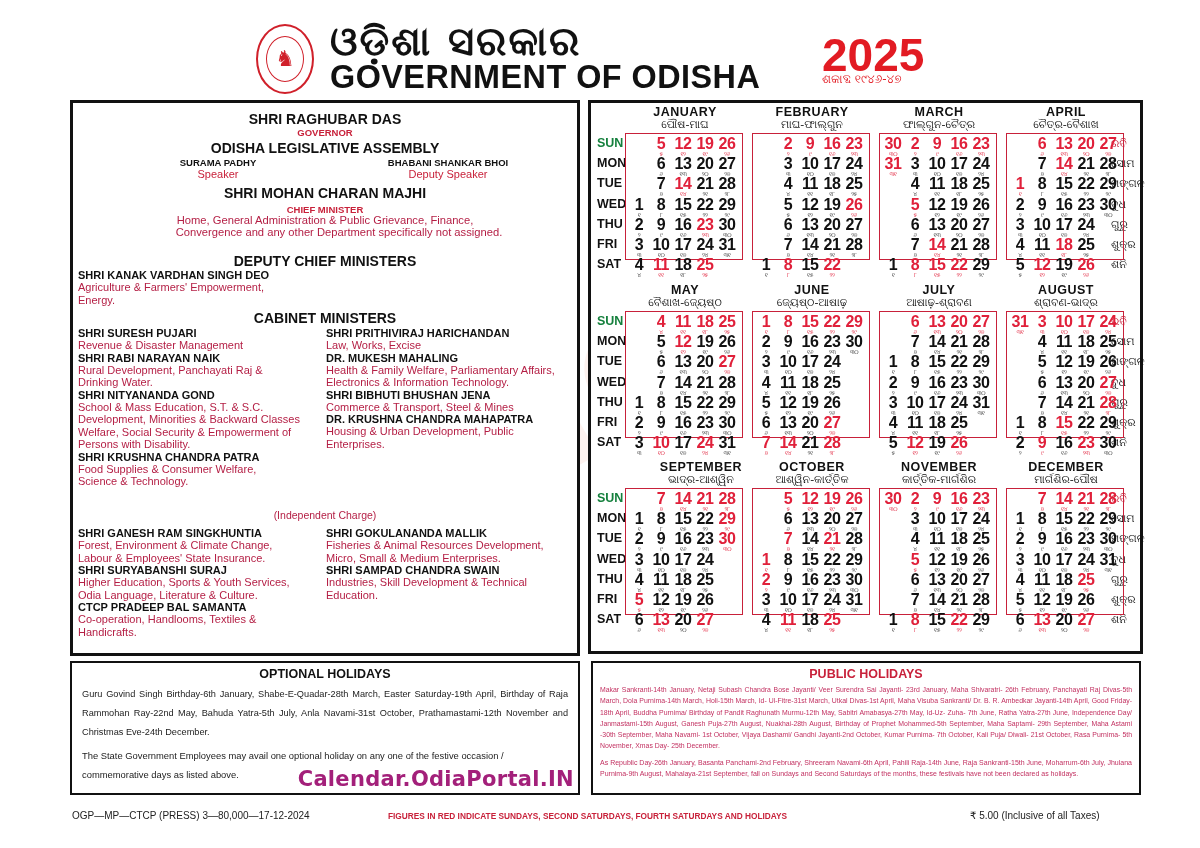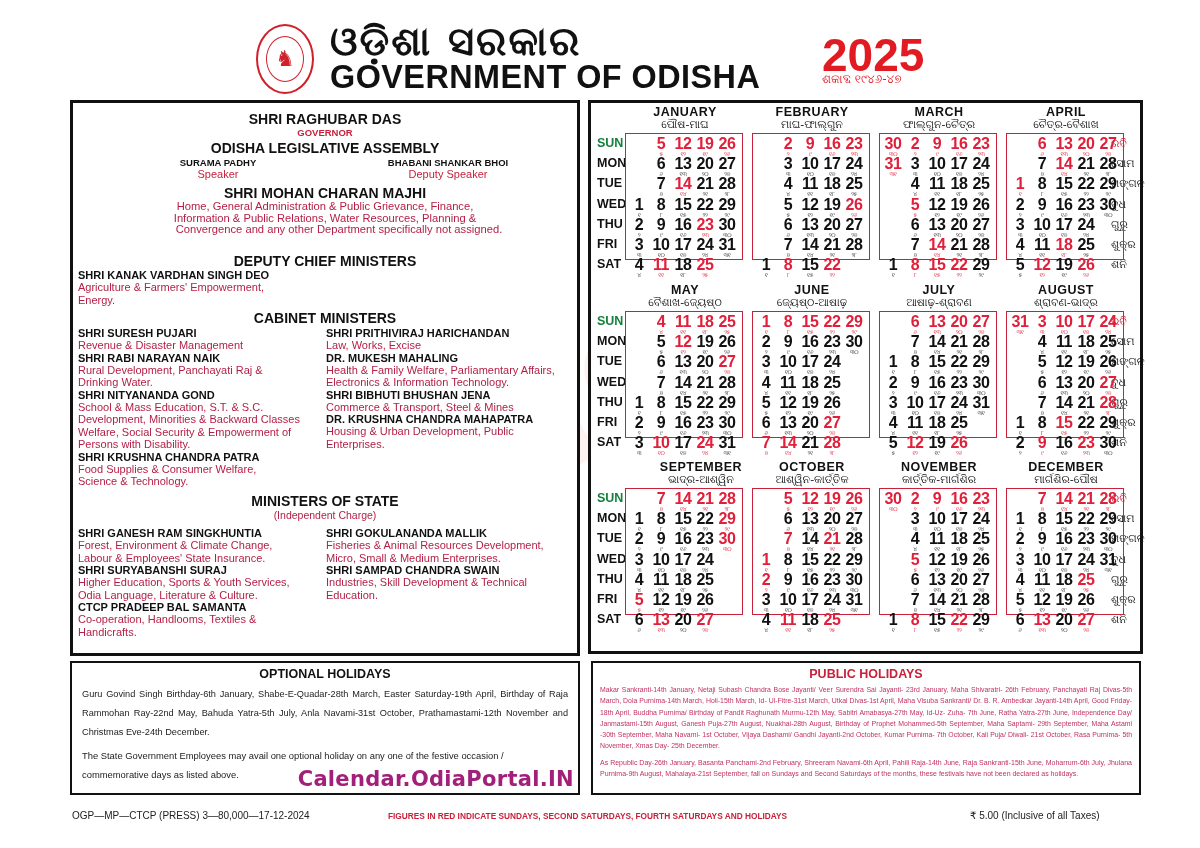--- a/index.html
+++ b/index.html
@@ -120,22 +120,22 @@
   <div class="col" style="left:100px; top:54px; text-align:center; width:90px;">
     <div class="name" style="font-size:9.5px;">SURAMA PADHY</div>
     <div style="color:#c8213a; font-size:11px;">Speaker</div>
   </div>
   <div class="col" style="left:305px; top:54px; text-align:center; width:140px;">
     <div class="name" style="font-size:9.5px;">BHABANI SHANKAR BHOI</div>
     <div style="color:#c8213a; font-size:11px;">Deputy Speaker</div>
   </div>
   <div class="lp center" style="top:82px;">
     <div class="bold-black" style="font-size:14px;">SHRI MOHAN CHARAN MAJHI</div>
+    <div class="red-sub" style="margin-top:3px;">CHIEF MINISTER</div>
     <div class="port" style="font-size:11.2px; line-height:11.5px;">Home, General Administration  &amp; Public Grievance, Finance,</div>
-    <div class="port" style="font-size:11.2px; line-height:11.5px;">Information &amp; Public Relations, Water Resources, Planning &amp;</div>
     <div class="port" style="font-size:11.2px; line-height:11.5px;margin-left:28px;">Convergence and any other Department specifically not assigned.</div>
   </div>
   <div class="lp heading" style="top:150px;">DEPUTY CHIEF MINISTERS</div>
   <div class="col" style="left:5px; top:166px; width:240px;">
     <div class="name">SHRI KANAK VARDHAN SINGH DEO</div>
     <div class="port">Agriculture &amp; Farmers' Empowerment,</div>
     <div class="port">Energy.</div>
   </div>
 
   <div class="lp heading" style="top:207px;">CABINET MINISTERS</div>
@@ -160,21 +160,20 @@
       <div class="name">DR. MUKESH MAHALING</div>
       <div class="port">Health &amp; Family Welfare, Parliamentary Affairs,</div>
       <div class="port">Electronics &amp; Information Technology.</div>
       <div class="name">SHRI BIBHUTI BHUSHAN JENA</div>
       <div class="port">Commerce &amp; Transport, Steel &amp; Mines</div>
       <div class="name">DR. KRUSHNA CHANDRA MAHAPATRA</div>
       <div class="port">Housing &amp; Urban Development, Public</div>
       <div class="port">Enterprises.</div>
     </div>
 
-  <div class="lp heading" style="top:390px;">MINISTERS OF STATE</div>
   <div class="lp center" style="top:406px; font-size:10.5px; color:#b41e44;">(Independent Charge)</div>
   <div class="col" id="sm-left" style="left:5px; top:424px; width:245px;">
       <div class="name">SHRI GANESH RAM SINGKHUNTIA</div>
       <div class="port">Forest, Environment &amp; Climate Change,</div>
       <div class="port">Labour &amp; Employees' State Insurance.</div>
       <div class="name">SHRI SURYABANSHI SURAJ</div>
       <div class="port">Higher Education, Sports &amp; Youth Services,</div>
       <div class="port">Odia Language, Literature &amp; Culture.</div>
       <div class="name">CTCP PRADEEP BAL SAMANTA</div>
       <div class="port">Co-operation, Handlooms, Textiles &amp;</div>

